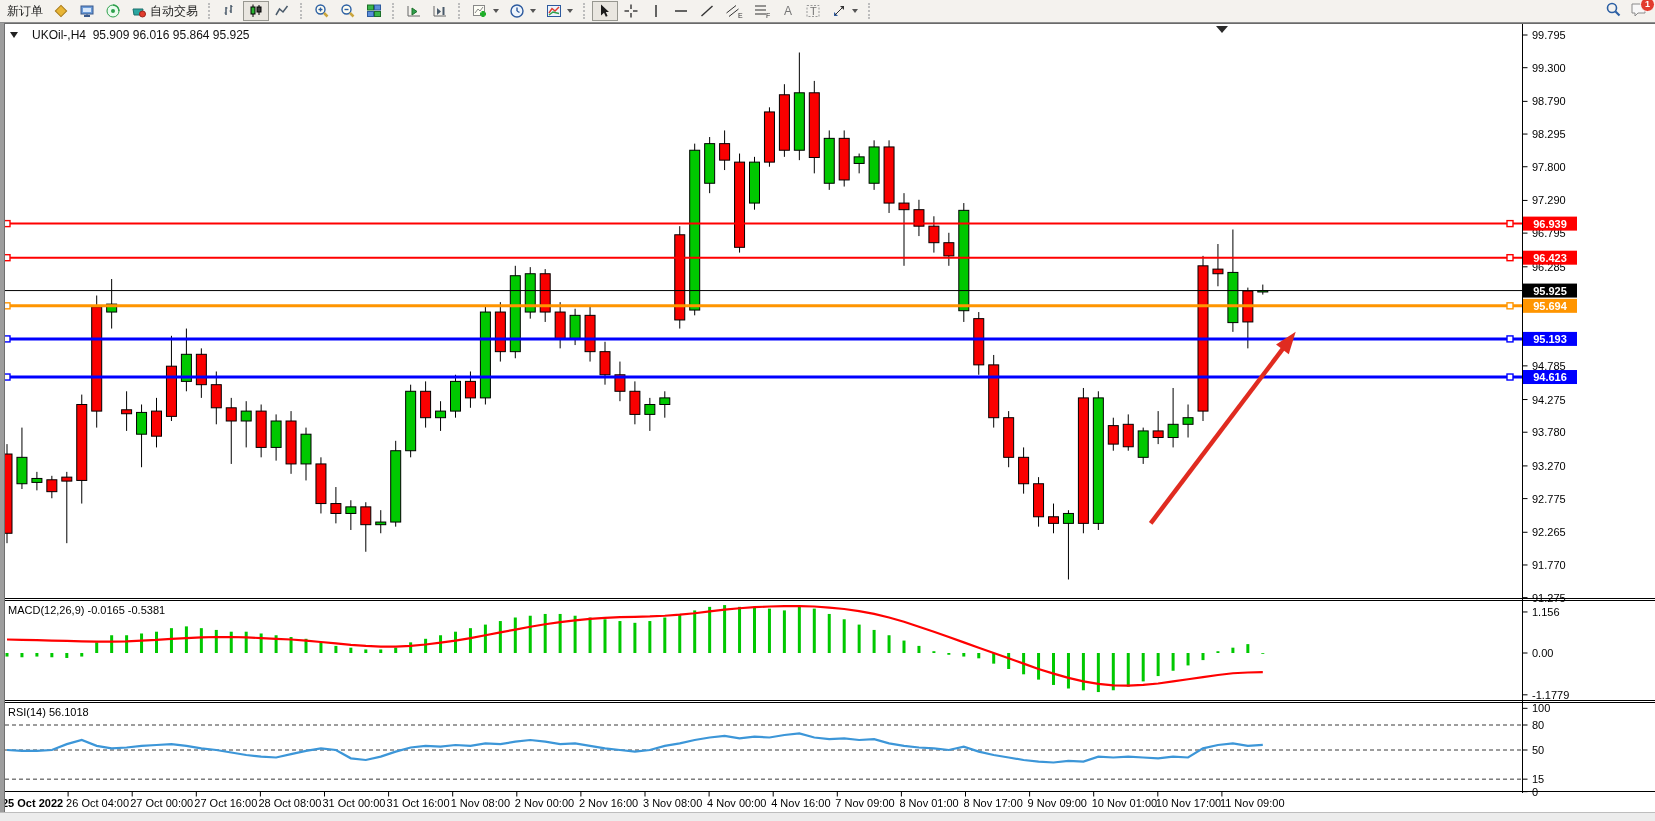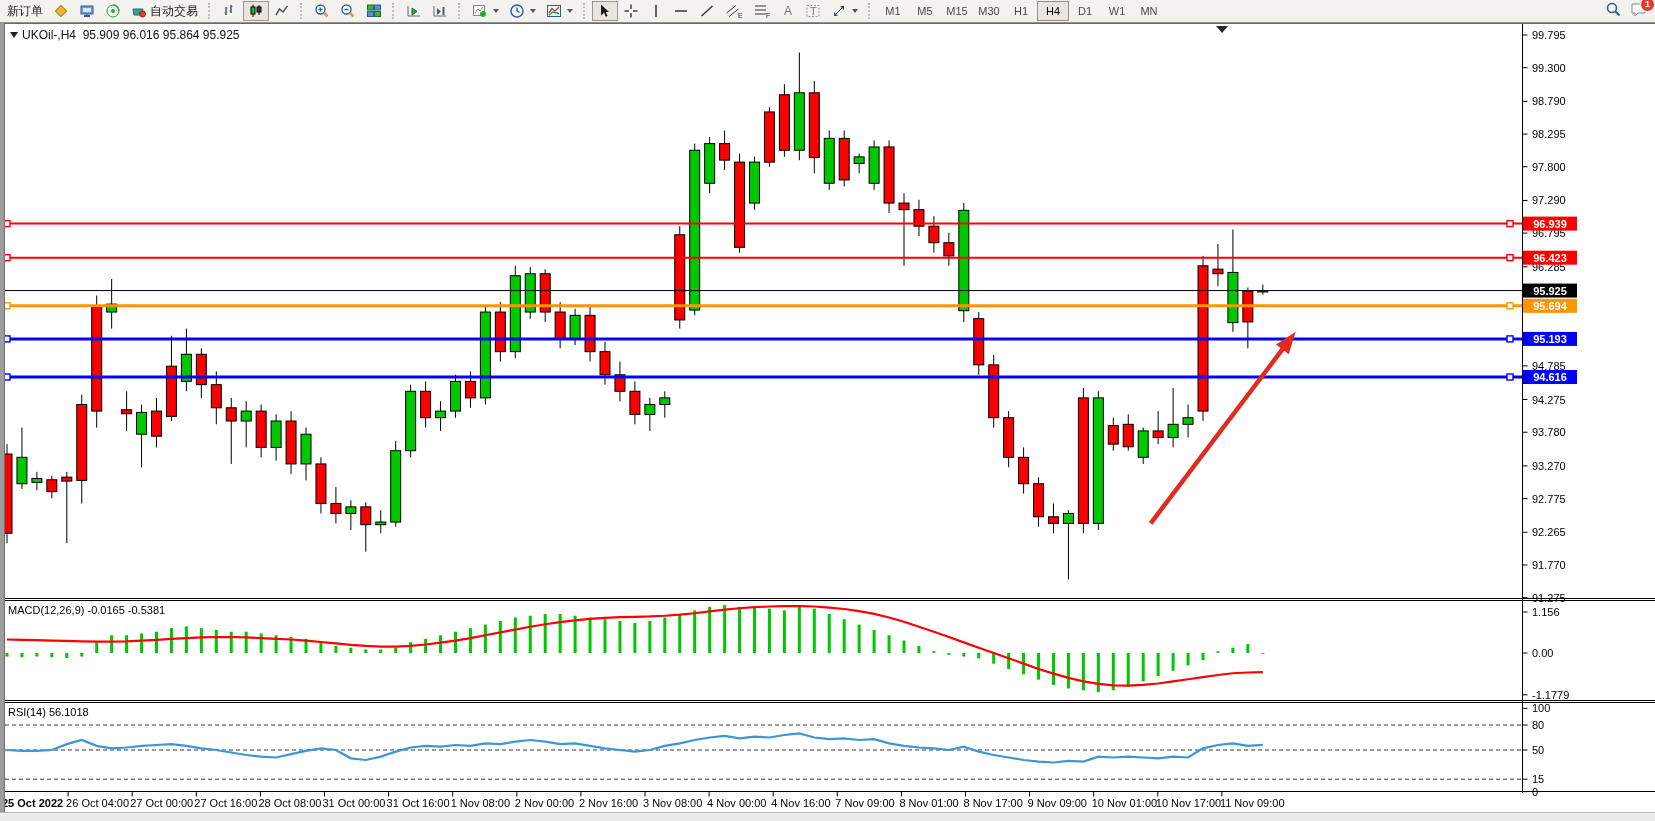--- a/index.html
+++ b/index.html
@@ -18,21 +18,21 @@
   .tf-btn.active{background:#e9e6e0;border:1px solid #8f8f8a;color:#000;}
   .caret{width:0;height:0;border-left:3px solid transparent;border-right:3px solid transparent;border-top:4px solid #555;margin-left:2px;}
   #tb-right{margin-left:auto;display:flex;align-items:center;margin-right:6px;gap:8px;}
   .badge{position:absolute;top:-4px;right:-6px;background:#e23b2e;color:#fff;border-radius:8px;min-width:13px;height:13px;
          font-size:9px;font-weight:bold;display:flex;align-items:center;justify-content:center;border:1px solid #fff;}
   .chat-wrap{position:relative;}
   
   #chart-area{position:absolute;left:0;top:23px;width:1655px;height:600px;background:#fff;}
   #left-edge{position:absolute;left:0;top:23px;width:4px;height:798px;background:#9d9d9d;border-right:1px solid #6f6f6f;z-index:4;}
   #bottom-strip{position:absolute;left:0;top:812px;width:1655px;height:9px;background:#ececec;border-top:1px solid #bdbdbd;z-index:4;}
-  #chart-title{position:absolute;left:10px;top:28px;z-index:6;font-size:12px;color:#111;display:flex;align-items:center;gap:4px;}
+  #chart-title{position:absolute;left:10px;top:28px;z-index:6;font-size:12px;color:#111;display:flex;align-items:center;gap:14px;}
   #chart-title .tri{width:0;height:0;border-left:4px solid transparent;border-right:4px solid transparent;border-top:6px solid #222;}
   #chart-title b{font-weight:normal;}
   svg text{font-family:"Liberation Sans",sans-serif;}
 </style>
 </head>
 <body>
 
 <div id="app">
 
   <div id="toolbar">
@@ -227,21 +227,20 @@
       <svg width="16" height="16">
           <path d="M3,13 L7,13 L3,9 Z" fill="#2d5a9e"></path>
           <path d="M13,3 L9,3 L13,7 Z" fill="#333"></path>
           <line x1="4" y1="12" x2="12" y2="4" stroke="#333"></line>
         </svg>
       <span class="caret"></span>
     </button>
 
     <span class="sep"></span>
 
-    <span id="timeframes"><span class="tf-btn">M1</span><span class="tf-btn">M5</span><span class="tf-btn">M15</span><span class="tf-btn">M30</span><span class="tf-btn">H1</span><span class="tf-btn active">H4</span><span class="tf-btn">D1</span><span class="tf-btn">W1</span><span class="tf-btn">MN</span></span>
 
     <div id="tb-right">
       <span>
         <svg width="17" height="17">
             <circle cx="7" cy="7" r="4.5" fill="none" stroke="#2b5fa3" stroke-width="1.6"></circle>
             <line x1="10.5" y1="10.5" x2="14.5" y2="14.5" stroke="#2b5fa3" stroke-width="2.2"></line>
           </svg>
       </span>
       <span class="chat-wrap">
         <svg width="19" height="17">

